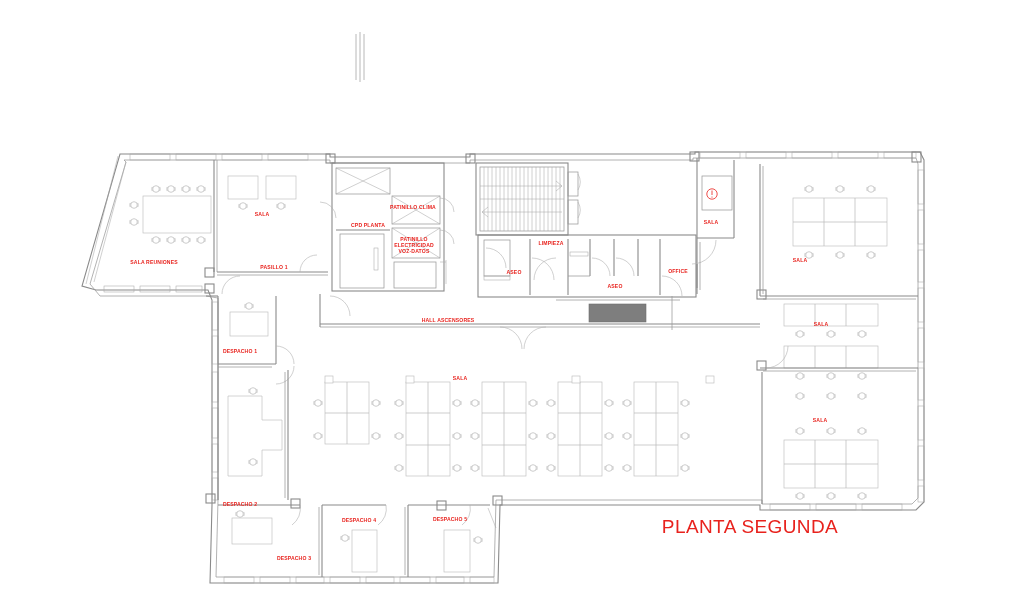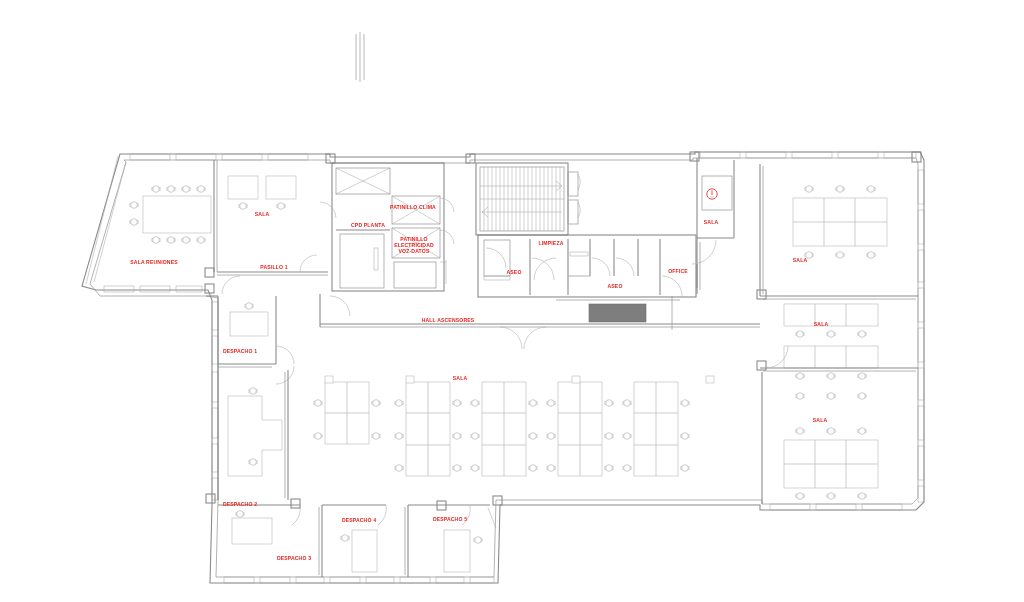--- a/index.html
+++ b/index.html
@@ -527,14 +527,15 @@
   <div class="room-label" style="left:240px; top:351px;">DESPACHO 1</div>
   <div class="room-label" style="left:240px; top:504px;">DESPACHO 2</div>
   <div class="room-label" style="left:294px; top:558px;">DESPACHO 3</div>
   <div class="room-label" style="left:359px; top:520px;">DESPACHO 4</div>
   <div class="room-label" style="left:450px; top:519px;">DESPACHO 5</div>
   <div class="room-label" style="left:711px; top:222px;">SALA</div>
   <div class="room-label" style="left:800px; top:260px;">SALA</div>
   <div class="room-label" style="left:821px; top:324px;">SALA</div>
   <div class="room-label" style="left:820px; top:420px;">SALA</div>
 
+  <div class="plan-title" style="left:750px; top:527px;">PLANTA SEGUNDA</div>
 
 </div>
 
 </body></html>

